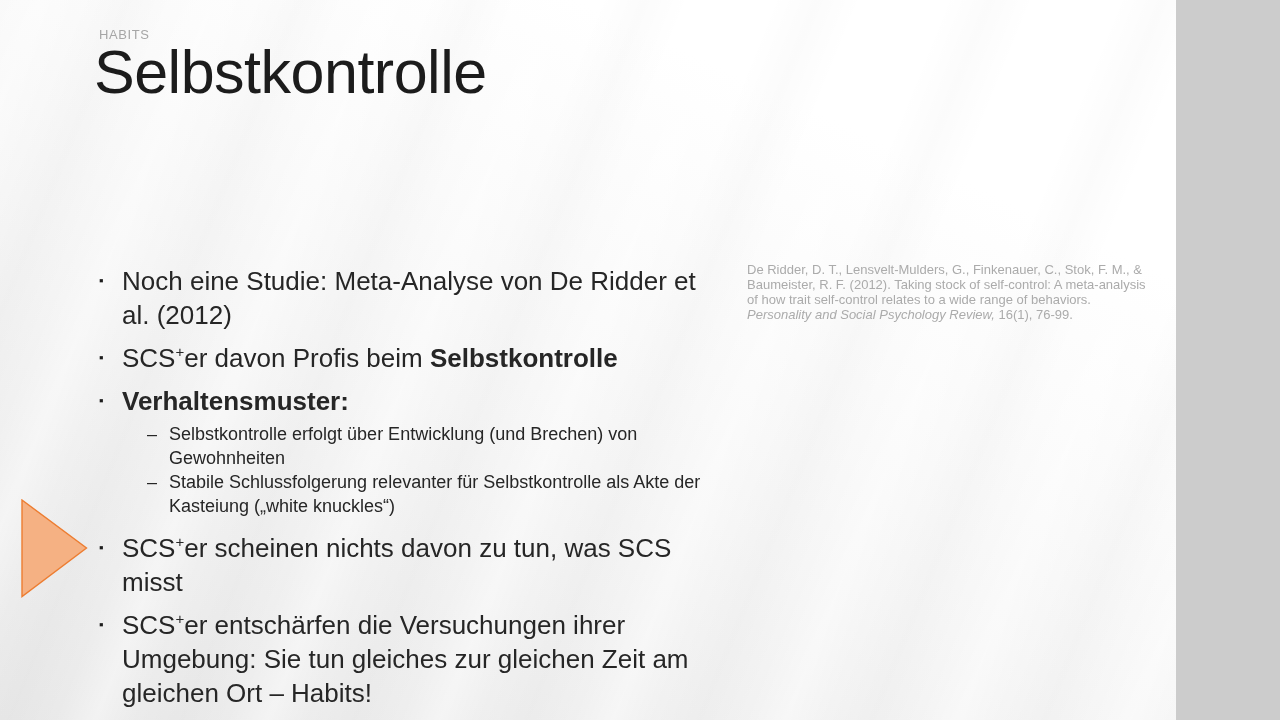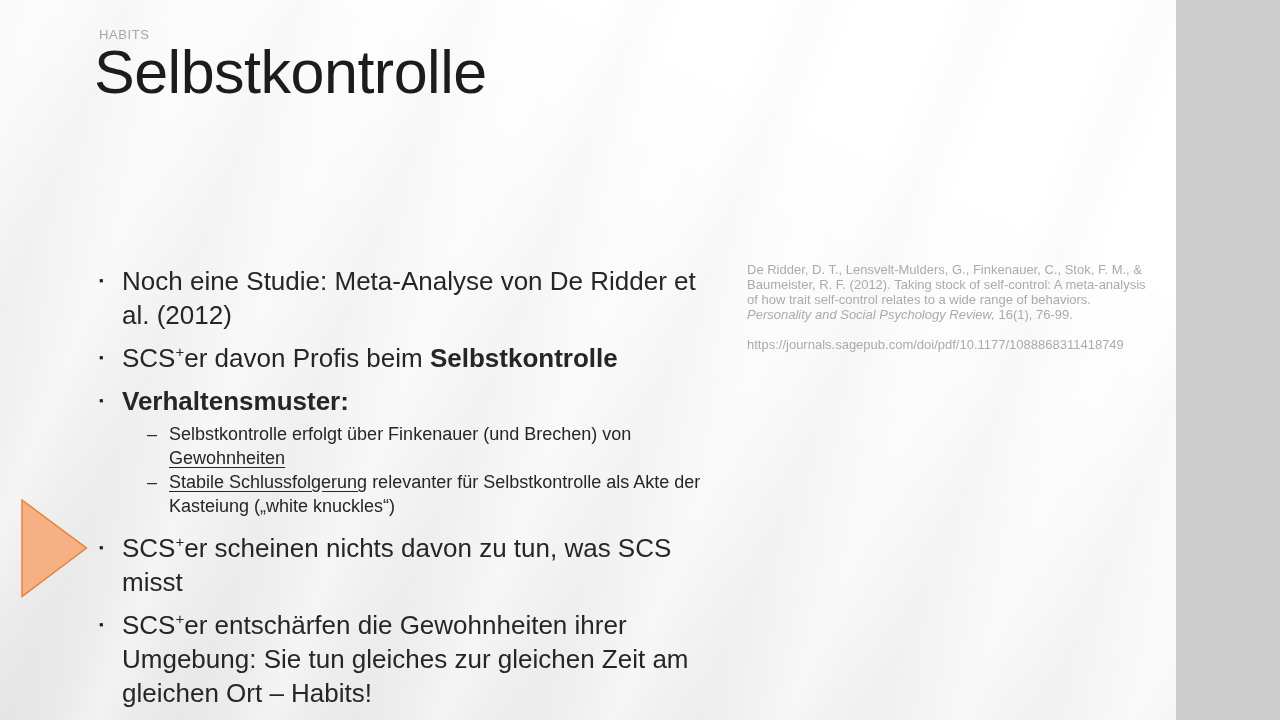--- a/index.html
+++ b/index.html
@@ -28,21 +28,21 @@
   .bullet { display:flex; align-items:flex-start; }
   .lvl1 { font-size:26px; line-height:34px; margin-top:9px; }
   .bullets .bullet:first-child { margin-top:0; }
   .lvl1 .marker { flex:0 0 23px; font-size:13px; line-height:34px; color:#1c1c1c; }
   .lvl2 { font-size:18px; line-height:24px; margin-left:48px; margin-top:0; }
   .lvl1 + .lvl2 { margin-top:4px; }
   .lvl2 + .lvl1 { margin-top:13px; }
   .lvl2 .marker { flex:0 0 22px; font-size:18px; line-height:24px; }
   .bullet .txt { flex:1 1 auto; }
   .bullet .txt .seg-bold { font-weight:700; }
-  .bullet .txt .seg-underline { text-decoration:underline; text-underline-offset:3px; }
+  .bullet .txt .seg-underline { text-underline-offset:3px; }
   sup { font-size:58%; line-height:0; vertical-align:super; }
   .citation {
     position:absolute; left:747px; top:262px; width:400px;
     font-size:13px; line-height:15px; color:#ababab;
   }
   .cite-ref { margin:0; }
   .cite-ref .seg-italic { font-style:italic; }
   .cite-url { margin:15px 0 0 0; word-break:break-all; }
 </style>
 </head>
@@ -64,33 +64,32 @@
       <div class="bullet lvl1">
         <span class="marker">▪</span>
         <span class="txt"><span class="">SCS</span><sup class="">+</sup><span class="">er davon Profis beim </span><span class="seg-bold ">Selbstkontrolle</span></span>
       </div>
       <div class="bullet lvl1">
         <span class="marker">▪</span>
         <span class="txt"><span class="seg-bold ">Verhaltensmuster:</span></span>
       </div>
       <div class="bullet lvl2">
         <span class="marker">–</span>
-        <span class="txt"><span class="">Selbstkontrolle erfolgt über Finkenauer (und Brechen) von </span><span class="seg-underline ">Gewohnheiten</span></span>
+        <span class="txt"><span class="">Selbstkontrolle erfolgt über Entwicklung (und Brechen) von </span><span class="seg-underline ">Gewohnheiten</span></span>
       </div>
       <div class="bullet lvl2">
         <span class="marker">–</span>
         <span class="txt"><span class="seg-underline ">Stabile Schlussfolgerung</span><span class=""> relevanter für Selbstkontrolle als Akte der Kasteiung („white knuckles“)</span></span>
       </div>
       <div class="bullet lvl1">
         <span class="marker">▪</span>
         <span class="txt"><span class="">SCS</span><sup class="">+</sup><span class="">er scheinen nichts davon zu tun, was SCS misst</span></span>
       </div>
       <div class="bullet lvl1">
         <span class="marker">▪</span>
-        <span class="txt"><span class="">SCS</span><sup class="">+</sup><span class="">er entschärfen die Gewohnheiten ihrer Umgebung: Sie tun gleiches zur gleichen Zeit am gleichen Ort – Habits!</span></span>
+        <span class="txt"><span class="">SCS</span><sup class="">+</sup><span class="">er entschärfen die Versuchungen ihrer Umgebung: Sie tun gleiches zur gleichen Zeit am gleichen Ort – Habits!</span></span>
       </div>
     </div>
 
   <div class="citation" style="color: rgb(171, 171, 171);">
     <p class="cite-ref" id="citation-reference"><span class="">De Ridder, D. T., Lensvelt-Mulders, G., Finkenauer, C., Stok, F. M., &amp; Baumeister, R. F. (2012). Taking stock of self-control: A meta-analysis of how trait self-control relates to a wide range of behaviors. </span><span class="seg-italic">Personality and Social Psychology Review,</span><span class=""> 16(1), 76-99.</span></p>
-    <p class="cite-url">https://journals.sagepub.com/doi/pdf/10.1177/1088868311418749</p>
   </div>
 </div>
 
 </body></html>

